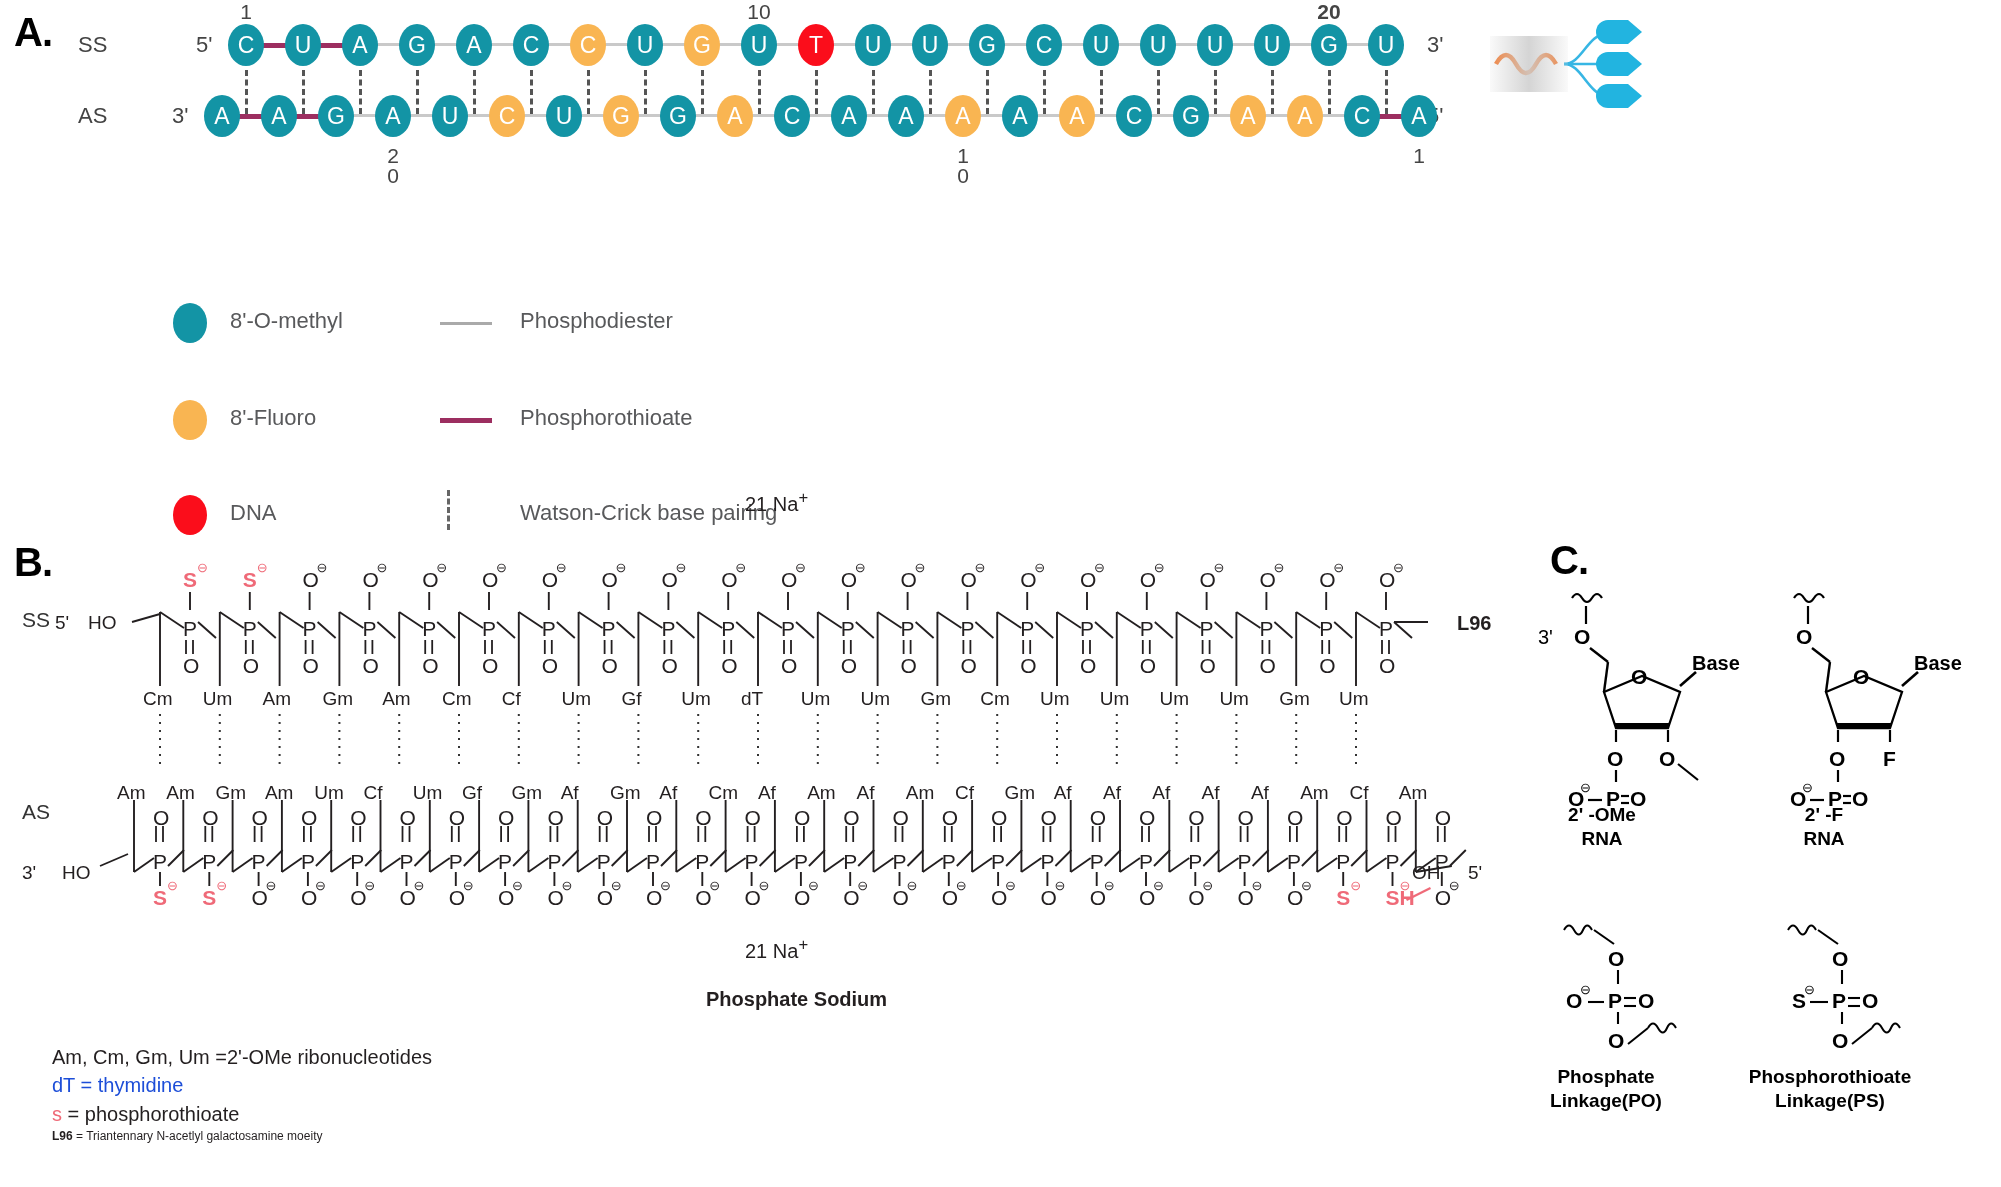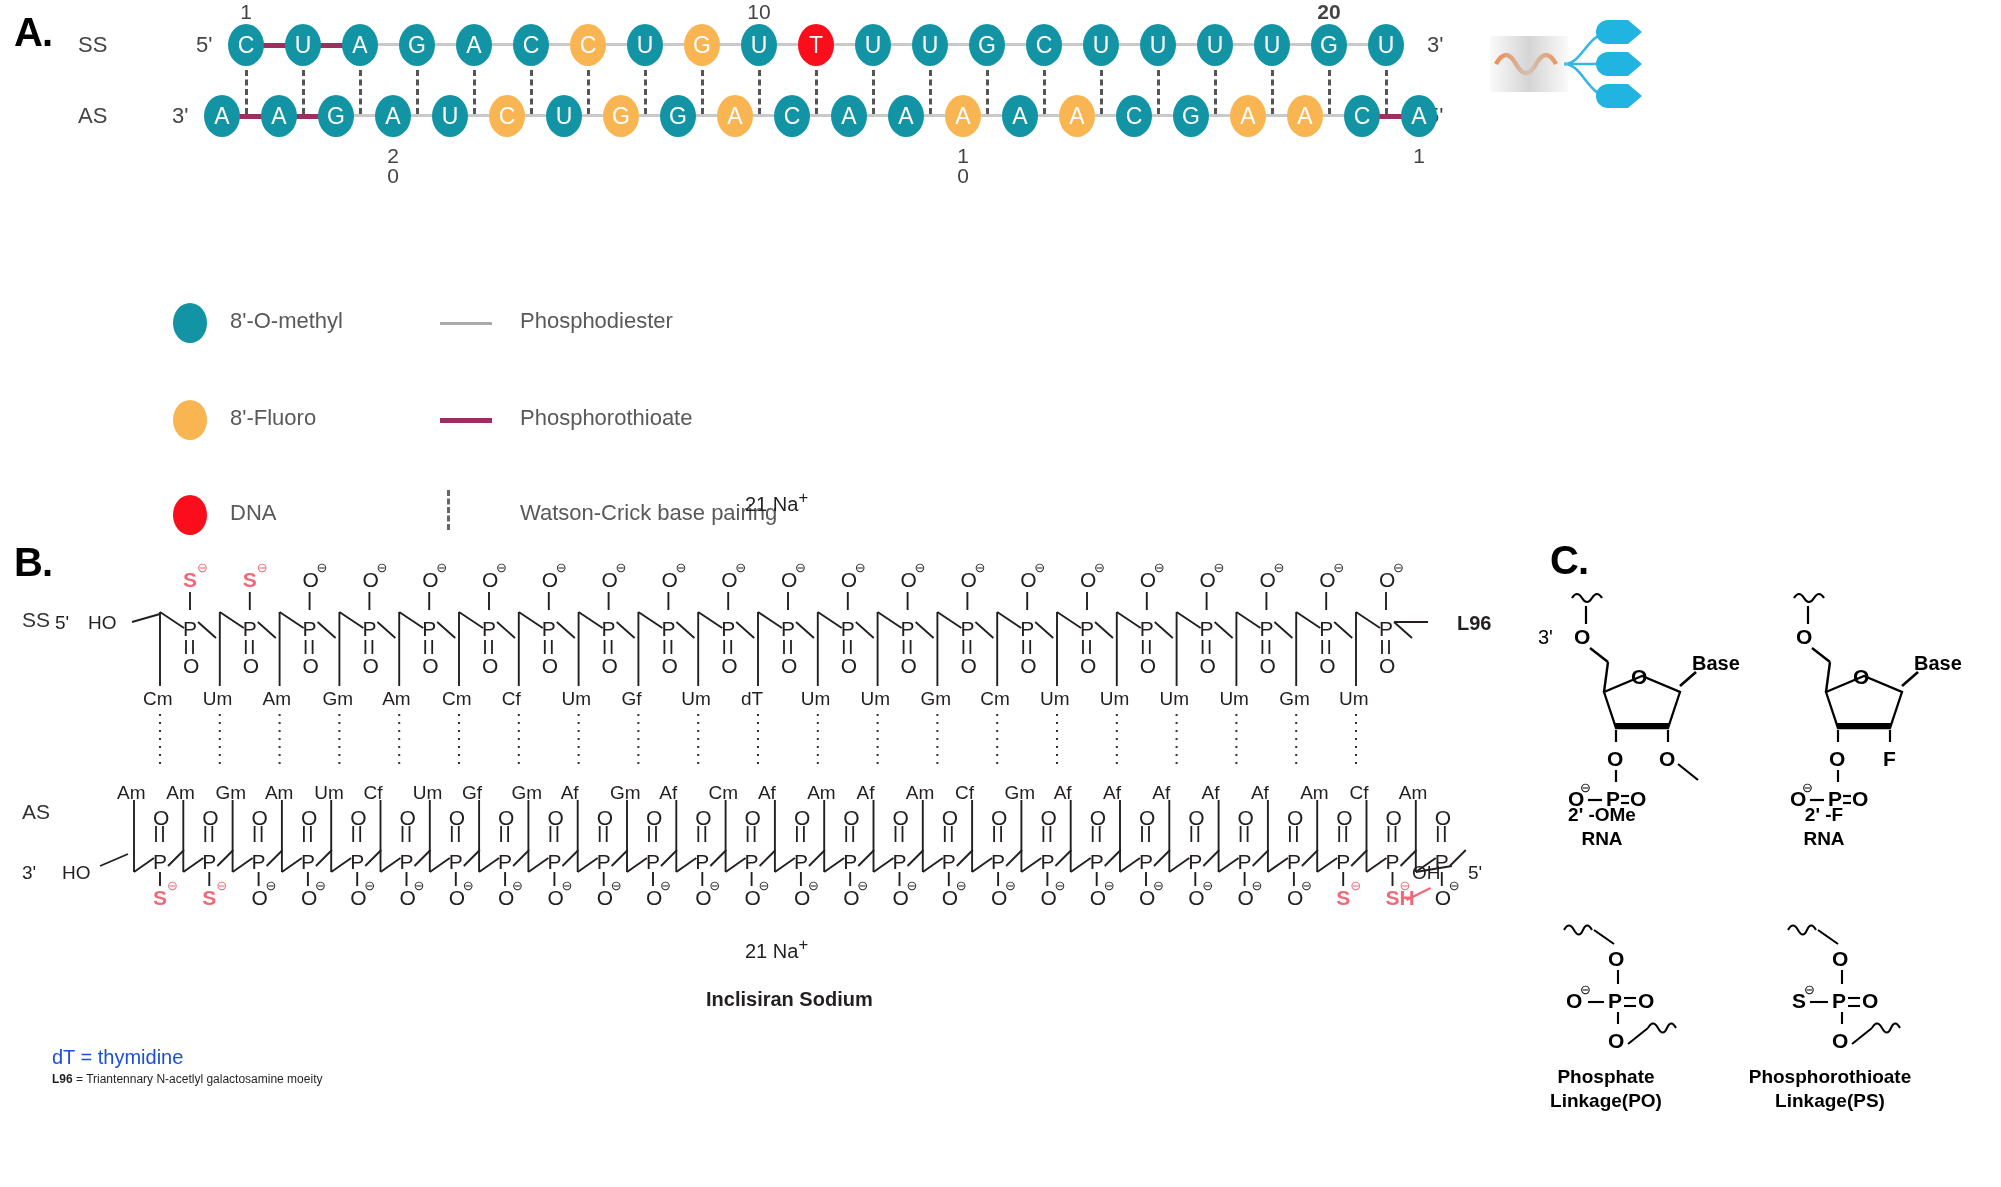--- a/index.html
+++ b/index.html
@@ -896,24 +896,26 @@
       <div class="chem-text" style="left: 1434.8px; top: 806px; font-size: 21px;">O</div>
       <div class="chem-text" style="left: 1434.8px; top: 886px; font-size: 21px;">O</div>
       <div class="chem-text charge" style="left: 1448.8px; top: 878px; font-size: 13px;">⊖</div>
       <div class="chem-text" style="left: 1398.8px; top: 782px; font-size: 19px;">Am</div>
     </div>
 
   <div class="abs na-text" style="left:745px; top:488px;"><span>21 Na</span><sup>+</sup></div>
 
   <div class="abs na-text" style="left:745px; top:935px;"><span>21 Na</span><sup>+</sup></div>
 
-  <div class="abs compound-name" style="left:706px; top:988px;">Inclisiran Sodium</div>
+  <div class="abs compound-name" style="left:706px; top:988px;">Phosphate Sodium</div>
 
   <div class="abs" id="footnotes" style="left:52px; top:1043px;">
+      <div style="font-size: 20px; line-height: 1.42; color: rgb(35, 31, 32); white-space: pre;">Am, Cm, Gm, Um =2'-OMe ribonucleotides</div>
       <div style="font-size: 20px; line-height: 1.42; color: #1d4ed8; white-space: pre;">dT = thymidine</div>
+      <div style="font-size: 20px; line-height: 1.42; color: rgb(35, 31, 32); white-space: pre;"><span style="color: rgb(239, 106, 120);">s</span><span> = phosphorothioate</span></div>
       <div style="font-size: 12px; line-height: 1.42; color: rgb(35, 31, 32); white-space: pre;"><span style="font-weight: bold;">L96</span><span> = Triantennary N-acetlyl galactosamine moeity</span></div>
     </div>
 </div>
 
 <div class="abs" id="panelC" style="left:1530px; top:520px; width:471px; height:640px;">
 
   <div class="abs panel-letter" style="left:20px; top:18px;">C.</div>
 
   <div class="abs" style="left:0px; top:60px;">
     <svg width="230" height="230" viewBox="0 0 230 230">

